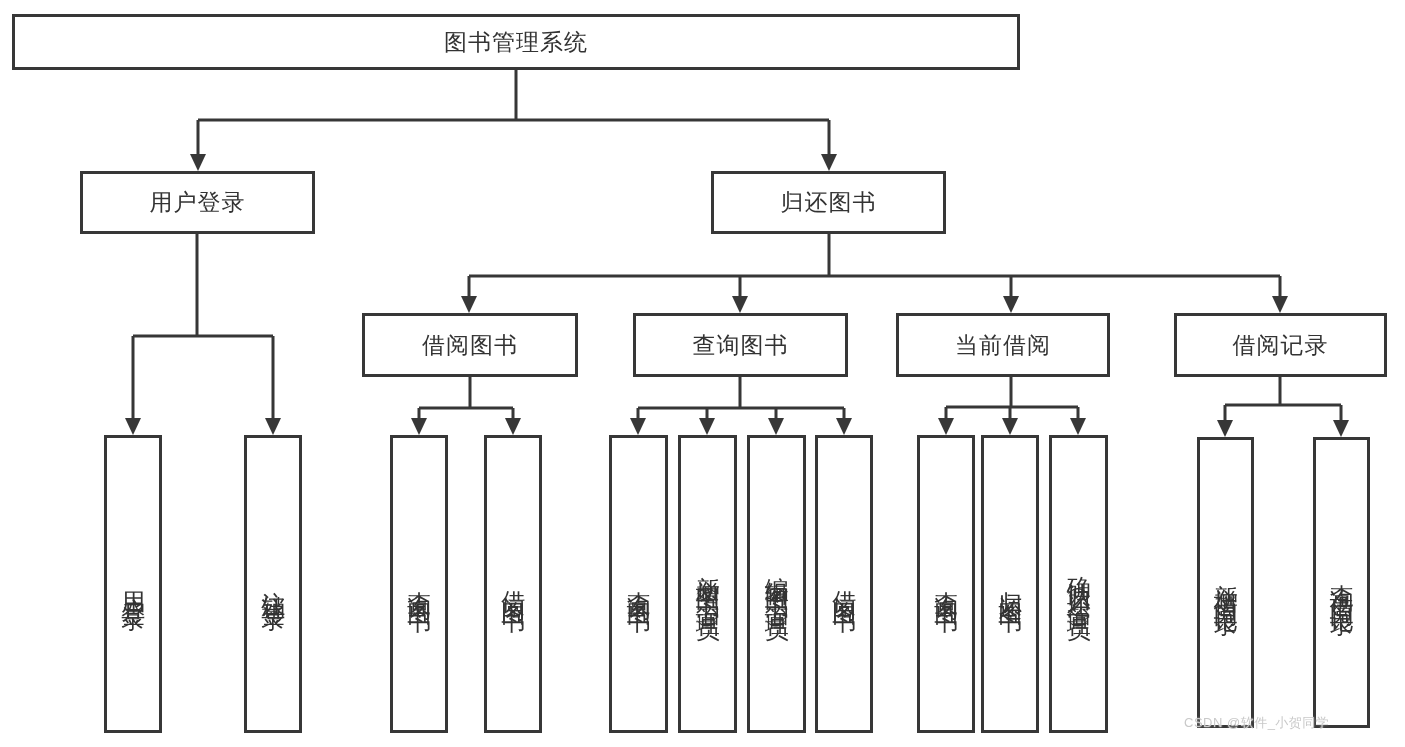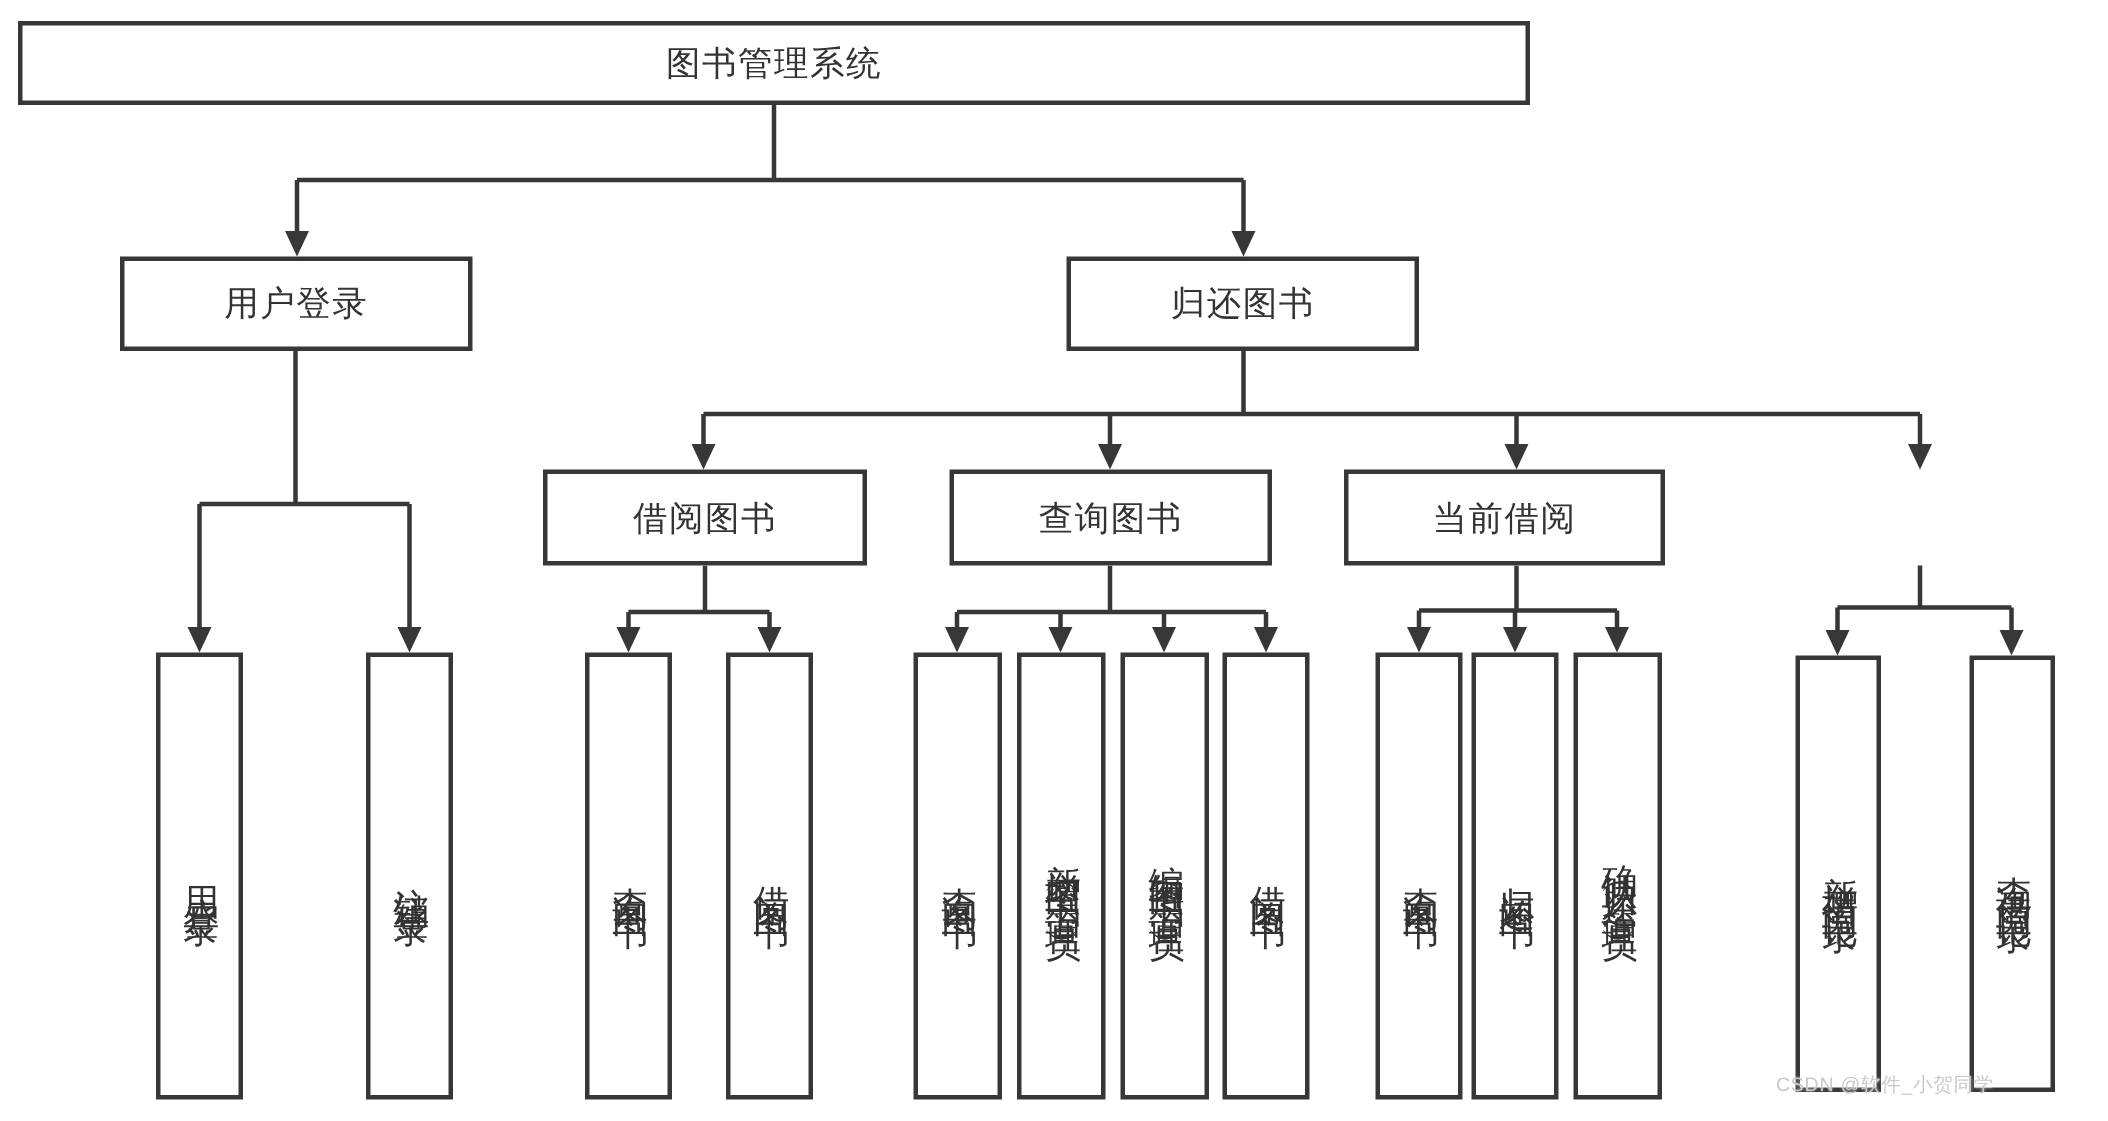--- a/index.html
+++ b/index.html
@@ -104,20 +104,23 @@
 
   <div class="box" style="left:362px;top:313px;width:216px;height:64px">
     <span class="hlabel">借阅图书</span>
   </div>
   <div class="box" style="left:633px;top:313px;width:215px;height:64px">
     <span class="hlabel">查询图书</span>
   </div>
   <div class="box" style="left:896px;top:313px;width:214px;height:64px">
     <span class="hlabel">当前借阅</span>
   </div>
+  <div class="box" style="left:1174px;top:313px;width:213px;height:64px">
+    <span class="hlabel">借阅记录</span>
+  </div>
 
   <div class="box" style="left:104px;top:435px;width:58px;height:298px">
     <span class="vlabel">用户登录</span>
   </div>
   <div class="box" style="left:244px;top:435px;width:58px;height:298px">
     <span class="vlabel">注销登录</span>
   </div>
 
   <div class="box" style="left:390px;top:435px;width:58px;height:298px">
     <span class="vlabel">查询图书</span>

